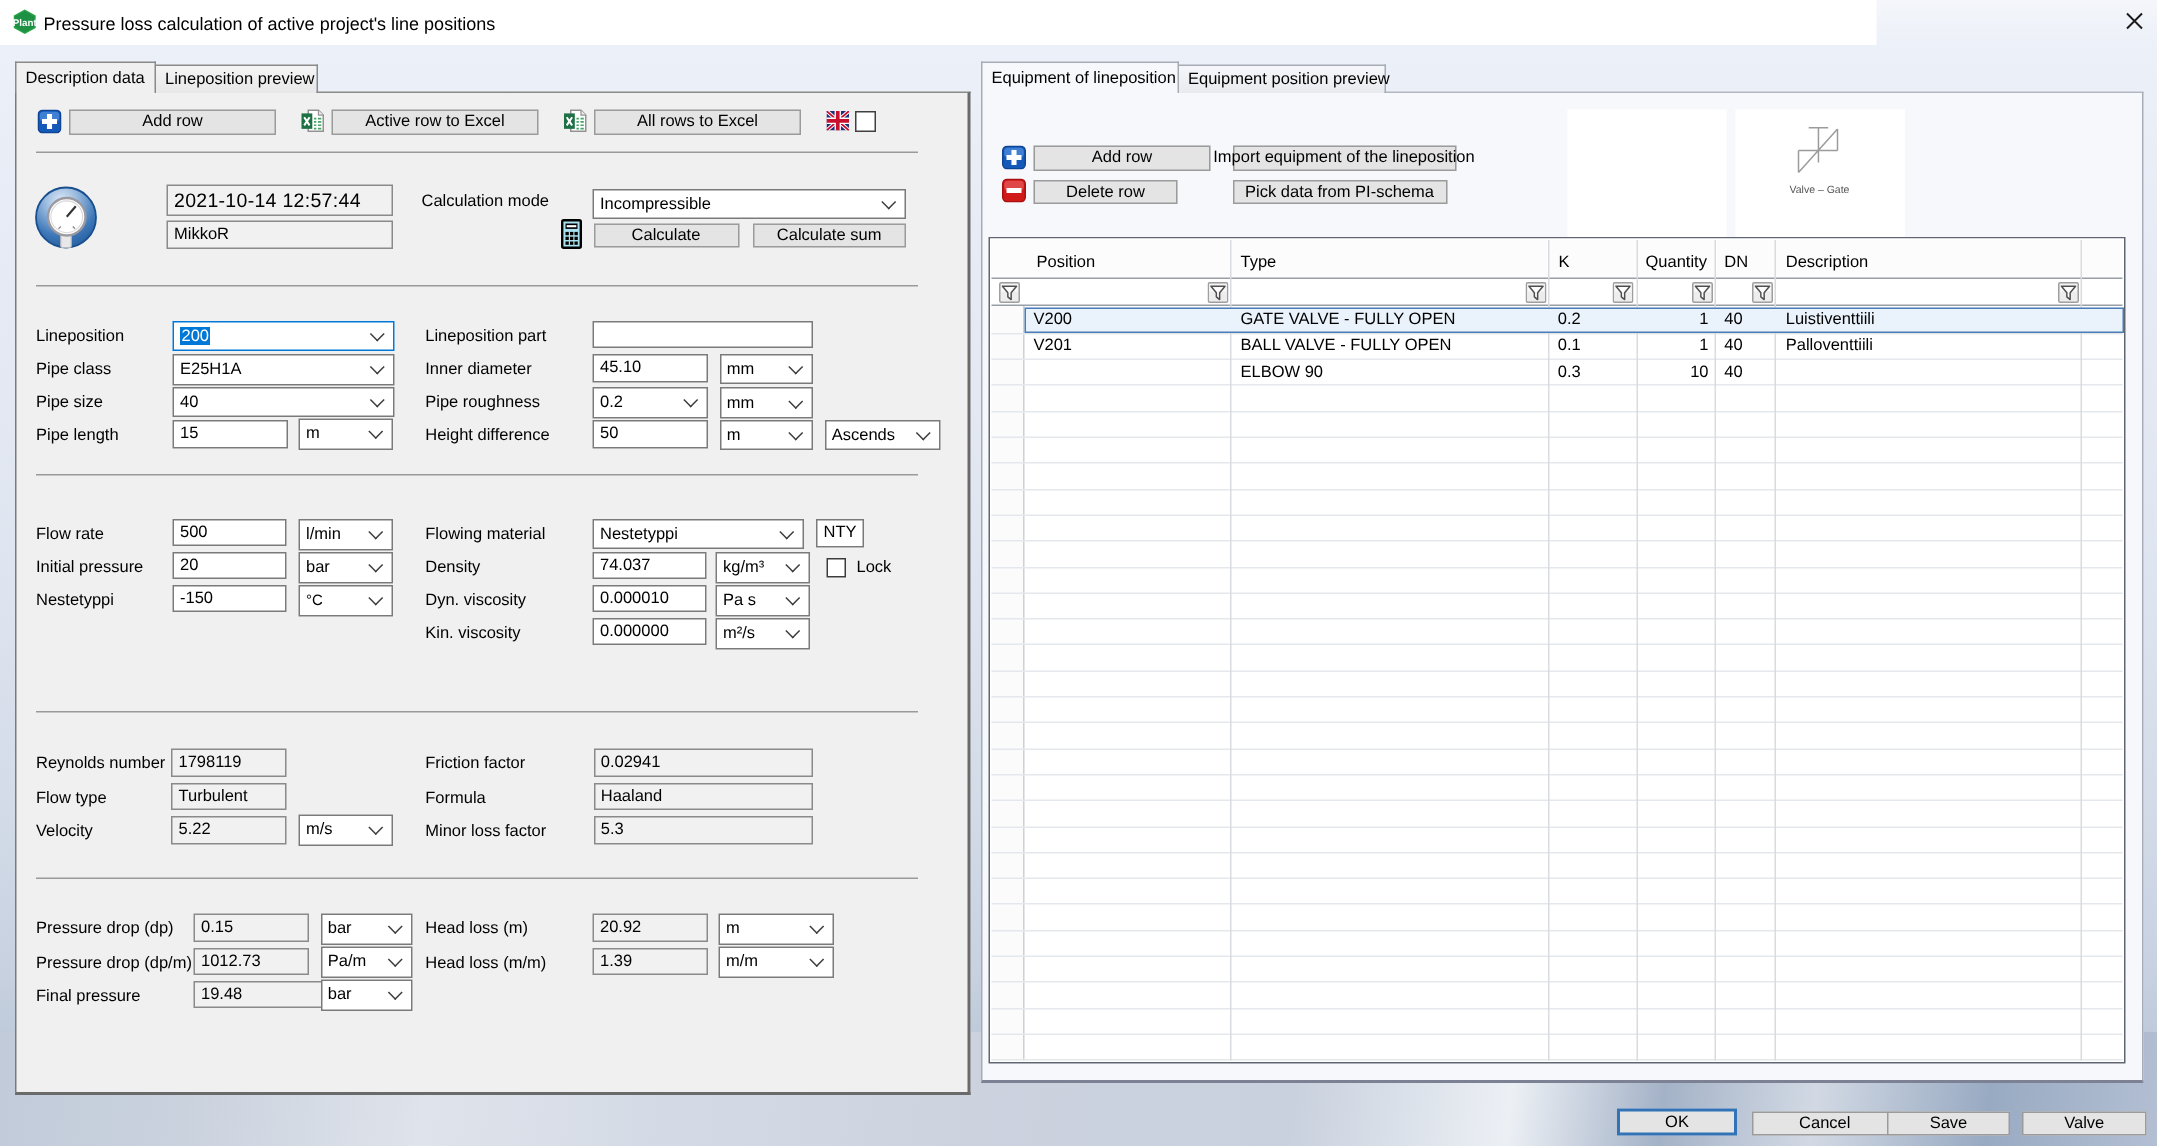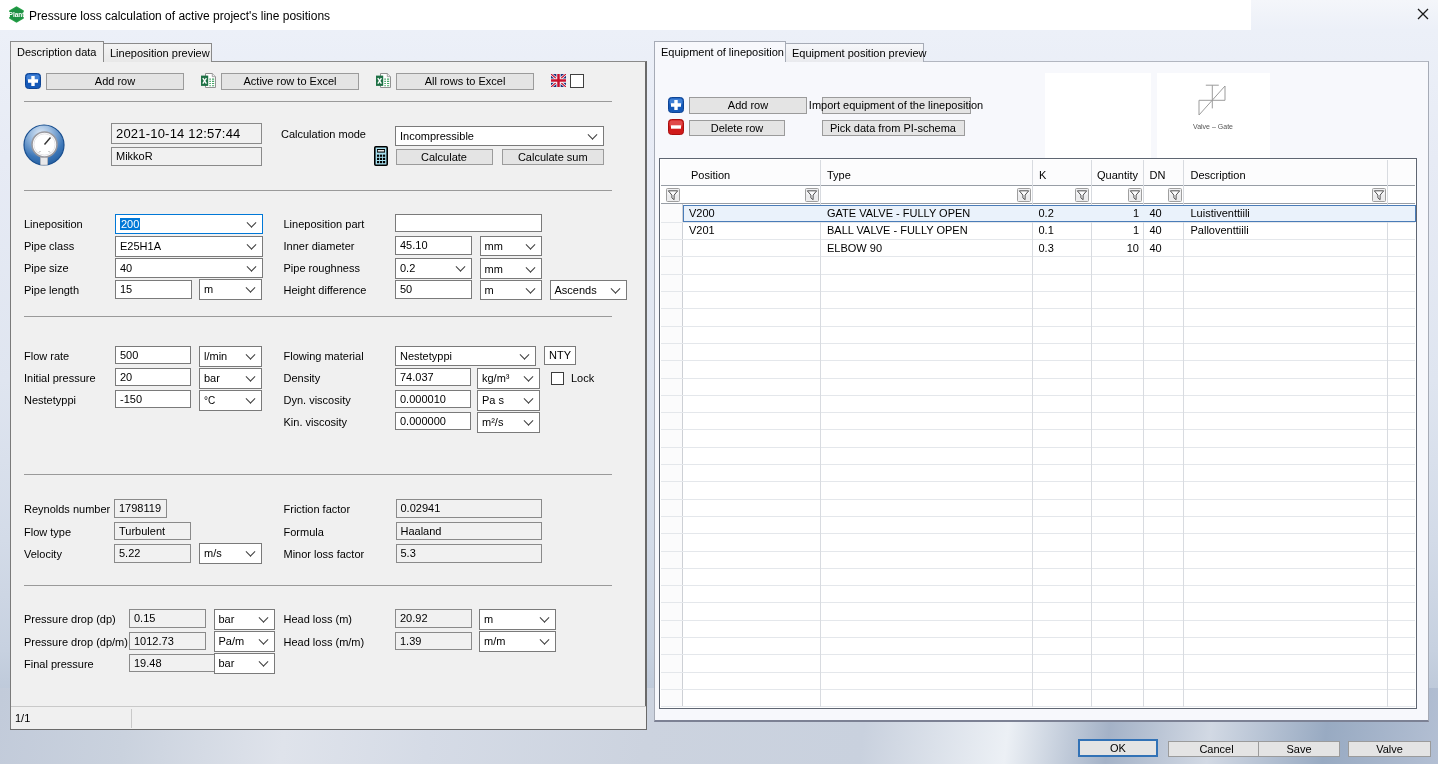--- a/index.html
+++ b/index.html
@@ -164,21 +164,21 @@
 <div class="lbl" style="left:561px;top:331.5px">Lock</div>
 <div class="lbl" style="left:273.5px;top:353.5px">Dyn. viscosity</div>
 <div class="tb" style="left:385px;top:348.5px;width:75.5px;height:18.5px">0.000010</div>
 <div class="cb" style="left:467px;top:348.5px;width:63px;height:21px">Pa s</div>
 <div class="lbl" style="left:273.5px;top:375.5px">Kin. viscosity</div>
 <div class="tb" style="left:385px;top:370.5px;width:75.5px;height:18.5px">0.000000</div>
 <div class="cb" style="left:467px;top:370.5px;width:63px;height:21px">m²/s</div>
 <div class="sep" style="left:14px;top:433px;width:588px"></div>
 
 <div class="lbl" style="left:14px;top:463px">Reynolds number</div>
-<div class="ro" style="left:104px;top:458px;width:53px;height:18.5px">1798119</div>
+<div class="ro" style="left:104px;top:458px;width:77px;height:18.5px">1798119</div>
 <div class="lbl" style="left:14px;top:485.5px">Flow type</div>
 <div class="ro" style="left:104px;top:480.5px;width:77px;height:18.5px">Turbulent</div>
 <div class="lbl" style="left:14px;top:508px">Velocity</div>
 <div class="ro" style="left:104px;top:503px;width:77px;height:18.5px">5.22</div>
 <div class="cb" style="left:189px;top:501.5px;width:62.5px;height:21.5px">m/s</div>
 <div class="lbl" style="left:273.5px;top:463px">Friction factor</div>
 <div class="ro" style="left:385.5px;top:458px;width:146.5px;height:18.5px">0.02941</div>
 <div class="lbl" style="left:273.5px;top:485.5px">Formula</div>
 <div class="ro" style="left:385.5px;top:480.5px;width:146.5px;height:18.5px">Haaland</div>
 <div class="lbl" style="left:273.5px;top:508px">Minor loss factor</div>
@@ -194,24 +194,20 @@
 <div class="lbl" style="left:14px;top:617.5px">Final pressure</div>
 <div class="ro" style="left:119px;top:612.5px;width:93px;height:18.5px">19.48</div>
 <div class="cb" style="left:203.5px;top:611.5px;width:61.5px;height:21px">bar</div>
 <div class="lbl" style="left:273.5px;top:573px">Head loss (m)</div>
 <div class="ro" style="left:385px;top:568px;width:76.5px;height:18.5px">20.92</div>
 <div class="cb" style="left:469px;top:567.5px;width:77px;height:21px">m</div>
 <div class="lbl" style="left:273.5px;top:595.5px">Head loss (m/m)</div>
 <div class="ro" style="left:385px;top:590.5px;width:76.5px;height:18.5px">1.39</div>
 <div class="cb" style="left:469px;top:590px;width:77px;height:20.5px">m/m</div>
 
-<div style="position:absolute;left:1px;bottom:1px;width:635px;height:23px;background:#f0f0f0;border-top:1px solid #c9c9c9">
-<div class="lbl" style="left:4px;top:6px">1/1</div>
-<div style="position:absolute;left:120px;top:2px;width:1px;height:19px;background:#c9c9c9"></div>
-</div>
 </div>
 
 <div class="rp">
 <div class="tab" style="left:0;top:0;width:132px;height:21px;background:#f7f8fc;border:1px solid #a6abb6;border-bottom:none;z-index:2">Equipment of lineposition</div>
 <div class="tab" style="left:132px;top:2px;width:138px;height:19px;background:linear-gradient(180deg,#f6f7fa,#e9eaee);border:1px solid #a6abb6;border-bottom:none;border-left:none;z-index:1">Equipment position preview</div>
 <div class="pg"></div>
 <svg width="0" height="0" style="position:absolute">
       <defs>
         <g id="funl">
           <rect x="0.5" y="0.5" width="13" height="13" rx="1" fill="#ededee" stroke="#9f9f9f"></rect>

